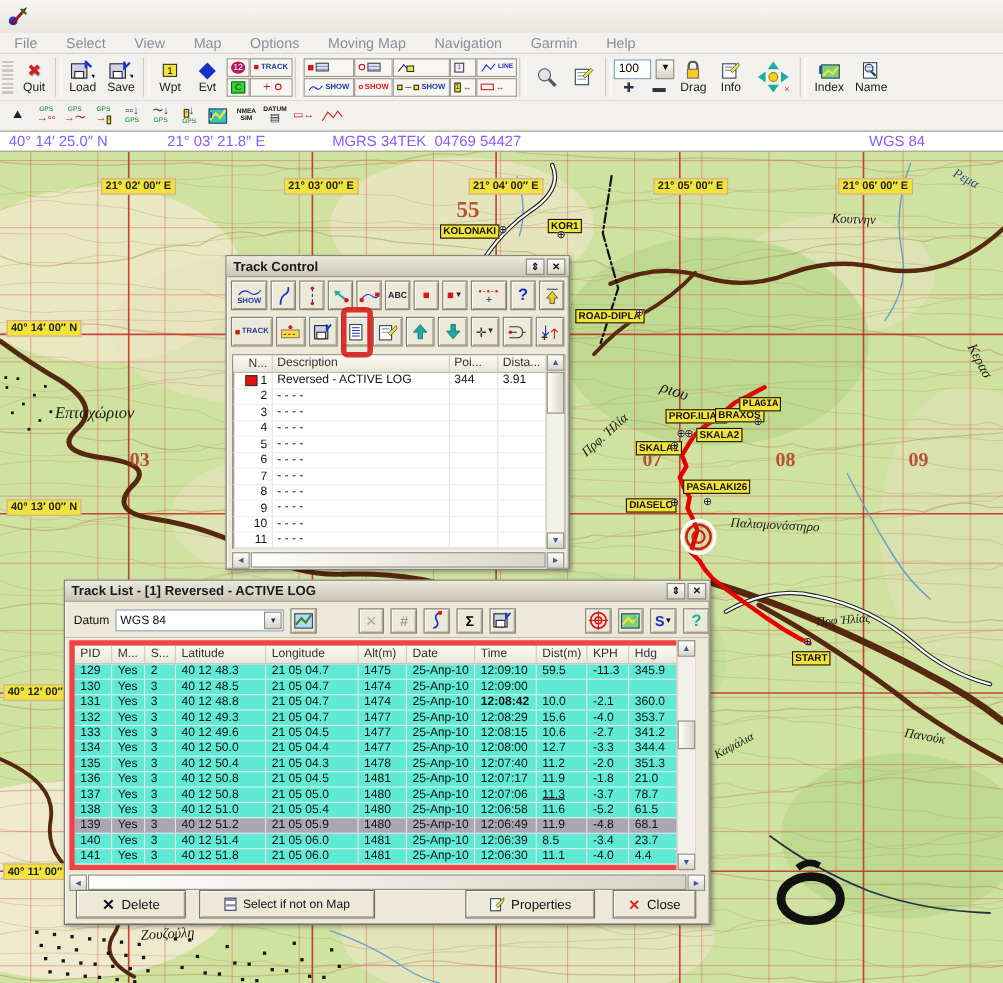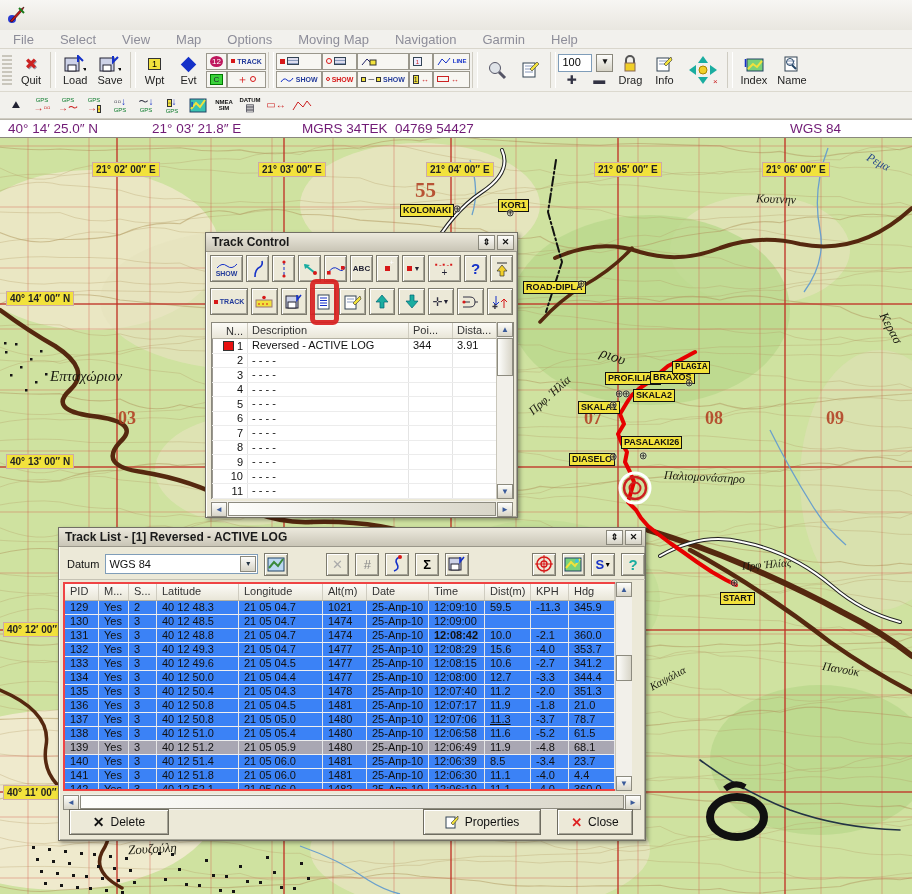--- a/index.html
+++ b/index.html
@@ -28,21 +28,21 @@
   .mini { border:1px solid #9a978c; background:#f7f6f2; font-size:8px; line-height:9px; padding:1px 3px;
     display:flex; align-items:center; gap:2px; color:#223; height:17px; }
   .mini b { font-size:7px; color:#223a9a; }
   .reddot { width:5px; height:5px; background:#d71818; display:inline-block; }
   .redring { width:6px; height:6px; border:1px solid #d71818; border-radius:50%; display:inline-block; }
   .tb2 { display:flex; flex-direction:column; align-items:center; justify-content:center;
     font-size:6px; color:#0a7a2a; min-width:24px; line-height:6px; height:24px; }
   .tb2 .big { font-size:10px; color:#223; line-height:10px; }
 
   #coordbar { position:absolute; left:0; top:119px; width:912px; height:19px; background:#fff;
-    border-top:1px solid #b9b6ac; border-bottom:1px solid #8a887e; display:flex; align-items:center; font-size:13.5px; color:#701a75; }
+    border-top:1px solid #b9b6ac; border-bottom:1px solid #8a887e; display:flex; align-items:center; font-size:13.5px; color:#8b5cf6; }
   #coordbar span { position:absolute; white-space:pre; }
 
   
   #map { position:absolute; left:0; top:138px; width:912px; height:756px; background:#cfe2a0; overflow:hidden; }
   #mapsvg { position:absolute; left:0; top:0; }
   .map-lbl { position:absolute; background:#f2e23c; border:1px solid #111; color:#111;
     font-size:9px; font-weight:bold; padding:0 2px; line-height:11px; white-space:nowrap; z-index:6; }
   .coord-lbl { position:absolute; background:#f2e23c; border:1px solid #caa; color:#222;
     font-size:10px; font-weight:bold; padding:0 3px; line-height:13px; white-space:nowrap; z-index:6; }
   .wp-marker { position:absolute; color:#111; font-size:10px; z-index:6; text-shadow:0 0 2px #fff; }
@@ -97,25 +97,25 @@
   #track-list { left:58px; top:527px; width:588px; height:314px; z-index:25; }
   #tl-datumrow { position:absolute; left:0; top:21px; width:586px; height:31px; display:flex; align-items:center;
     border-bottom:1px solid #c5c2b4; padding-left:8px; gap:6px; }
   #tl-datum-lbl { font-size:11px; color:#111; }
   #tl-combo { width:168px; height:20px; background:#fff; border:1px solid #7f9db9; display:flex; align-items:center; }
   #tl-combo .val { flex:1; font-size:11px; padding-left:3px; color:#111; }
   #tl-combo .drop { width:16px; height:16px; margin-right:1px; background:linear-gradient(#fdfdfb,#d6d3c6);
     border:1px solid #8a887c; font-size:8px; text-align:center; line-height:14px; color:#234; }
   .tl-tbtn { width:26px; height:23px; font-size:13px; }
   #tl-table { position:absolute; left:4px; top:54px; width:569px; height:209px; background:#fff;
-    border:2px solid #ef4444; overflow:hidden; }
+    border:5px solid #ef4444; overflow:hidden; }
   .tl-head { display:flex; height:17px; background:linear-gradient(#fcfbf7,#e9e6d8); border-bottom:1px solid #b5b2a4; }
   .tl-head div { font-size:11px; color:#333; border-right:1px solid #cfccc0; padding:1px 5px; white-space:nowrap; overflow:hidden; }
   #tl-body { height:191px; overflow:hidden; }
-  .tl-row { display:flex; height:14px; border-bottom:1px solid #efefef; background:#3b82f6; }
+  .tl-row { display:flex; height:14px; border-bottom:1px solid #efefef; background:#5eead4; }
   .tl-row.sel { background:#a9a7b3; }
   .tl-row div { font-size:11px; color:#111; border-right:1px solid #e6e6e6; padding:0 5px; white-space:nowrap; overflow:hidden; }
   #tl-btnrow { position:absolute; left:0; bottom:3px; width:586px; height:30px; display:flex; align-items:center; }
   .redx { color:#d22; font-weight:bold; }
   .bluepg { display:inline-block; width:11px; height:12px; background:#fff; border:1px solid #335;
     box-shadow:inset 0 2px 0 #88a, inset 0 5px 0 #fff, inset 0 7px 0 #88a; }
 </style>
 </head>
 <body>
 
@@ -942,21 +942,21 @@
           <div style="width: 38px;">KPH</div>
           <div style="width: 46px;">Hdg</div>
         </div>
       <div id="tl-body">
           <div class="tl-row">
             <div style="width: 34px;">129</div>
             <div style="width: 30px;">Yes</div>
             <div style="width: 28px;">2</div>
             <div style="width: 82px;">40 12 48.3</div>
             <div style="width: 84px;">21 05 04.7</div>
-            <div style="width: 44px;">1021</div>
+            <div style="width: 44px;">1475</div>
             <div style="width: 62px;">25-Апр-10</div>
             <div style="width: 56px;">12:09:10</div>
             <div style="width: 46px;">59.5</div>
             <div style="width: 38px;">-11.3</div>
             <div style="width: 46px;">345.9</div>
           </div>
           <div class="tl-row">
             <div style="width: 34px;">130</div>
             <div style="width: 30px;">Yes</div>
             <div style="width: 28px;">3</div>
@@ -1136,20 +1136,24 @@
       <div class="sb-btn">◄</div>
       <div class="sb-thumb" style="flex:1;height:14px;margin:0 1px;"></div>
       <div class="sb-btn">►</div>
     </div>
 
     <div id="tl-btnrow">
       <div class="pushbtn" style="position:absolute;left:10px;width:100px;height:26px;">
         <span style="font-weight:bold;font-size:14px;">✕</span>
           <span>Delete</span>
       </div>
+      <div class="pushbtn" style="position:absolute;left:122px;width:160px;height:26px;">
+        <span class="bluepg"></span>
+          <span style="font-size:11px;">Select if not on Map</span>
+      </div>
       <div class="pushbtn" style="position:absolute;left:364px;width:118px;height:26px;">
         <svg width="14" height="14">
             <rect x="1" y="2" width="9" height="11" fill="#fff" stroke="#345"></rect>
             <path d="M6 8 L13 1 L13 4 L8 10 Z" fill="#f2e23c" stroke="#333" stroke-width=".6"></path>
           </svg>
         <span>Properties</span>
       </div>
       <div class="pushbtn" style="position:absolute;left:498px;width:76px;height:26px;">
         <span class="redx" style="font-size:13px;">✕</span>
           <span>Close</span>

